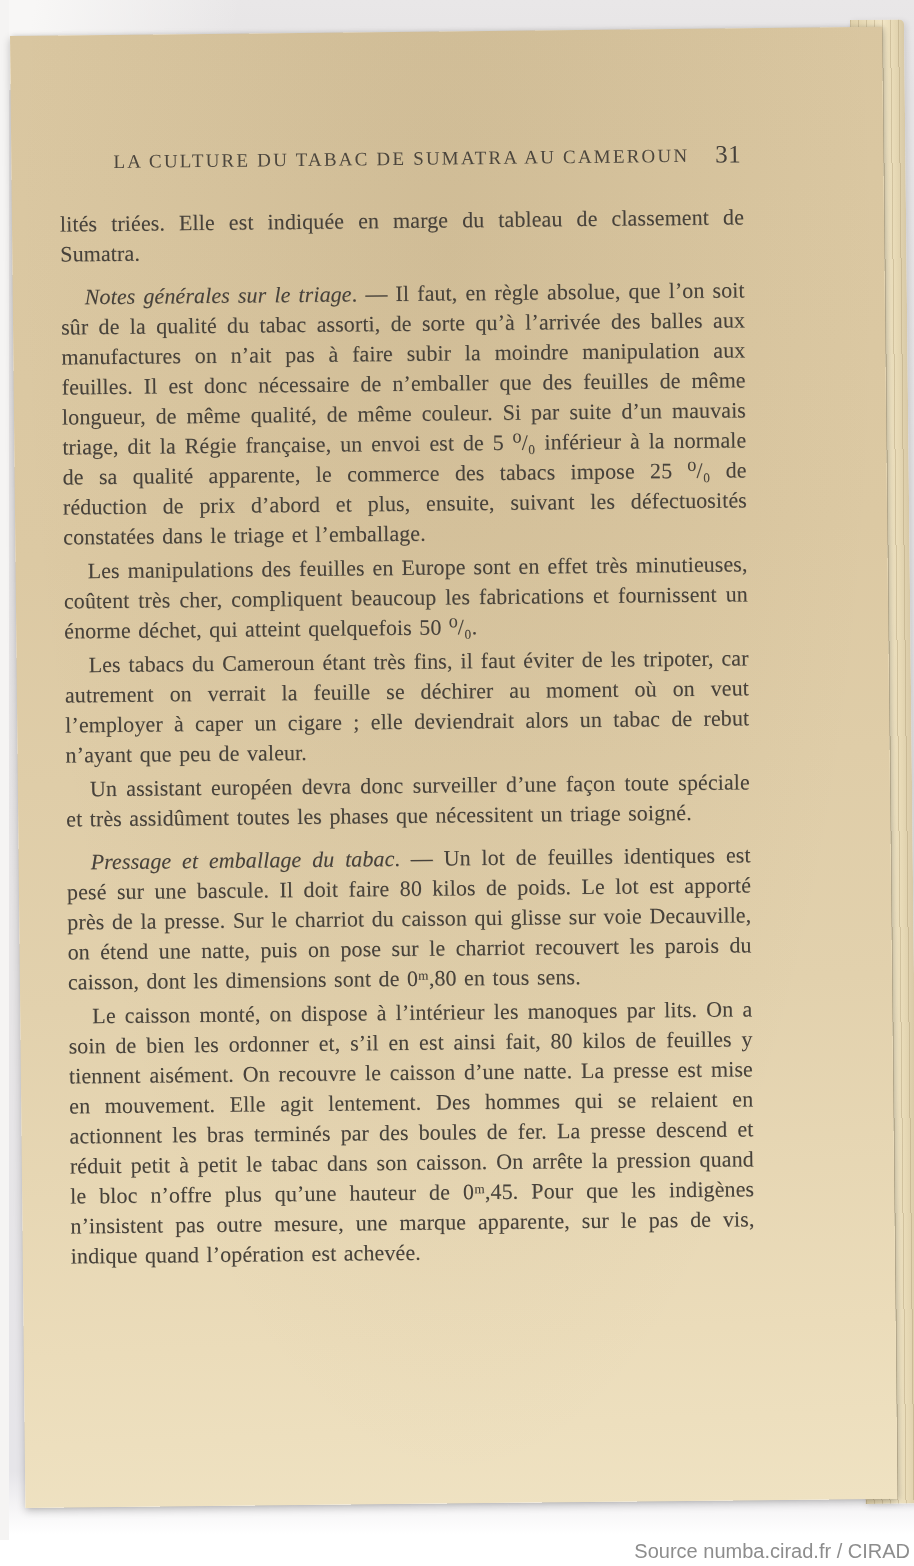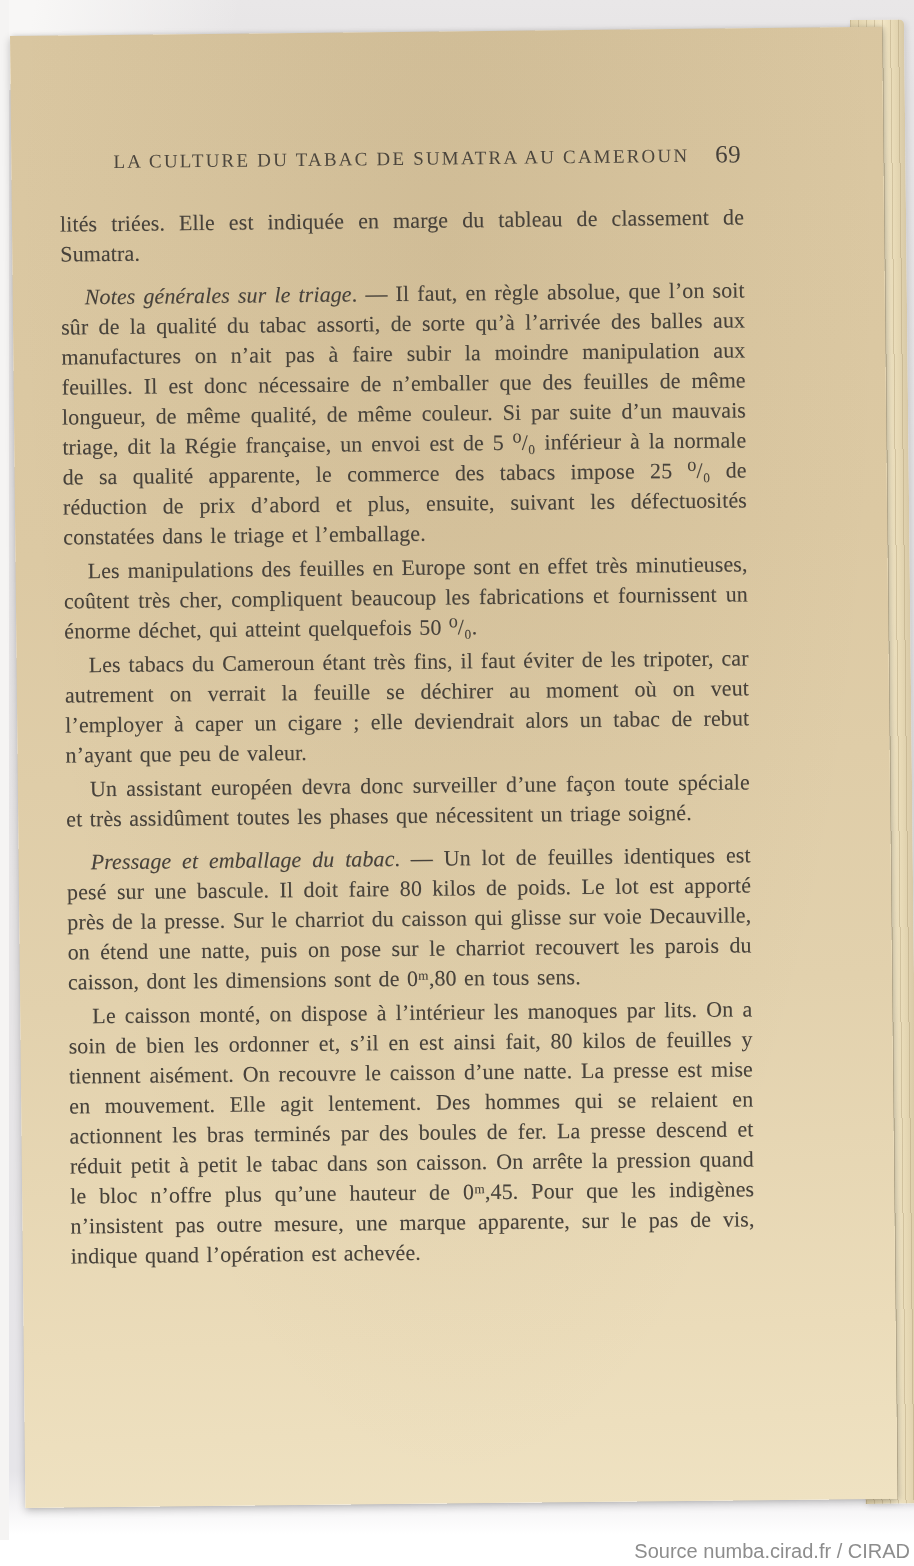--- a/index.html
+++ b/index.html
@@ -97,21 +97,21 @@
 <body>
 
 <div class="backdrop"></div>
 
 <div class="page-edge-strip"></div>
 
 <div class="book-page">
   <div class="page-inner">
     <div class="page-header">
       <span class="running-title">LA CULTURE DU TABAC DE SUMATRA AU CAMEROUN</span>
-      <span class="page-number">69</span>
+      <span class="page-number">31</span>
     </div>
     <div class="page-body">
         <div class="para">lités triées. Elle est indiquée en marge du tableau de classement de Sumatra.</div>
         <div class="para indent section"><i>Notes générales sur le triage</i>. — Il faut, en règle absolue, que l’on soit sûr de la qualité du tabac assorti, de sorte qu’à l’arrivée des balles aux manufactures on n’ait pas à faire subir la moindre manipulation aux feuilles. Il est donc nécessaire de n’emballer que des feuilles de même longueur, de même qualité, de même couleur. Si par suite d’un mauvais triage, dit la Régie française, un envoi est de 5 ⁰/₀ inférieur à la normale de sa qualité apparente, le commerce des tabacs impose 25 ⁰/₀ de réduction de prix d’abord et plus, ensuite, suivant les défectuosités constatées dans le triage et l’emballage.</div>
         <div class="para indent">Les manipulations des feuilles en Europe sont en effet très minutieuses, coûtent très cher, compliquent beaucoup les fabrications et fournissent un énorme déchet, qui atteint quelquefois 50 ⁰/₀.</div>
         <div class="para indent">Les tabacs du Cameroun étant très fins, il faut éviter de les tripoter, car autrement on verrait la feuille se déchirer au moment où on veut l’employer à caper un cigare ; elle deviendrait alors un tabac de rebut n’ayant que peu de valeur.</div>
         <div class="para indent">Un assistant européen devra donc surveiller d’une façon toute spéciale et très assidûment toutes les phases que nécessitent un triage soigné.</div>
         <div class="para indent section"><i>Pressage et emballage du tabac</i>. — Un lot de feuilles identiques est pesé sur une bascule. Il doit faire 80 kilos de poids. Le lot est apporté près de la presse. Sur le charriot du caisson qui glisse sur voie Decauville, on étend une natte, puis on pose sur le charriot recouvert les parois du caisson, dont les dimensions sont de 0ᵐ,80 en tous sens.</div>
         <div class="para indent">Le caisson monté, on dispose à l’intérieur les manoques par lits. On a soin de bien les ordonner et, s’il en est ainsi fait, 80 kilos de feuilles y tiennent aisément. On recouvre le caisson d’une natte. La presse est mise en mouvement. Elle agit lentement. Des hommes qui se relaient en actionnent les bras terminés par des boules de fer. La presse descend et réduit petit à petit le tabac dans son caisson. On arrête la pression quand le bloc n’offre plus qu’une hauteur de 0ᵐ,45. Pour que les indigènes n’insistent pas outre mesure, une marque apparente, sur le pas de vis, indique quand l’opération est achevée.</div>
       </div>

